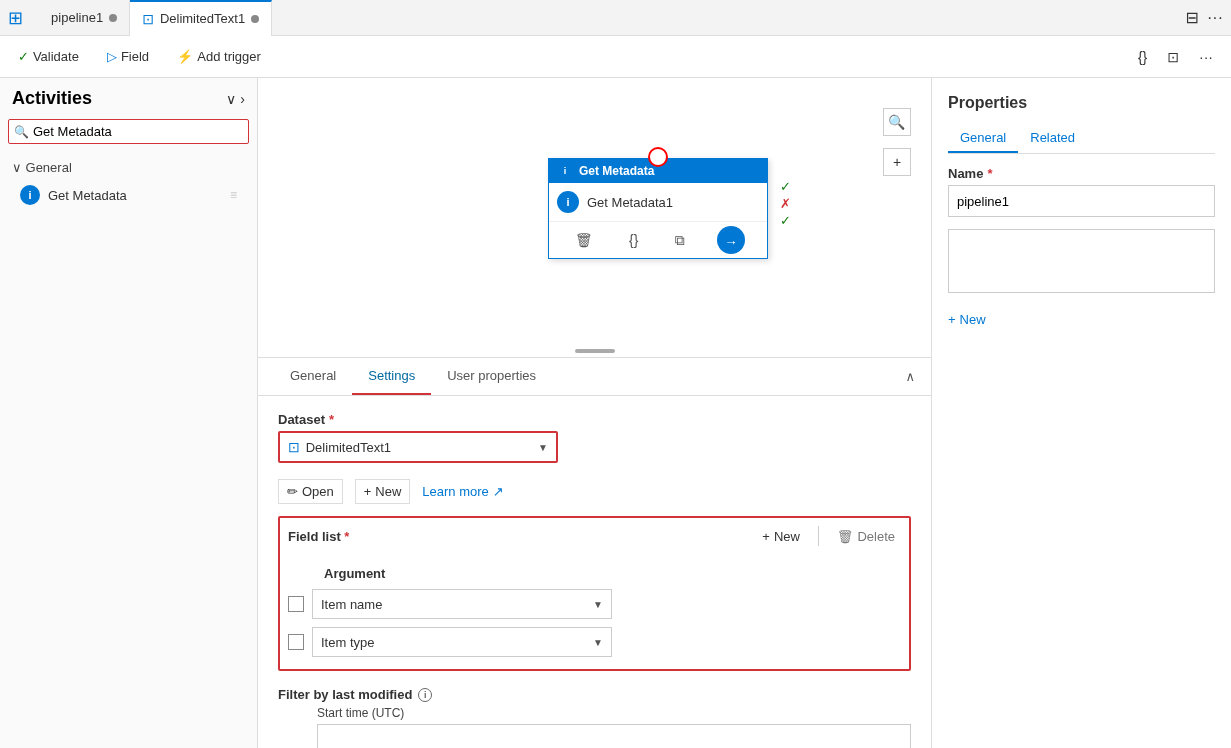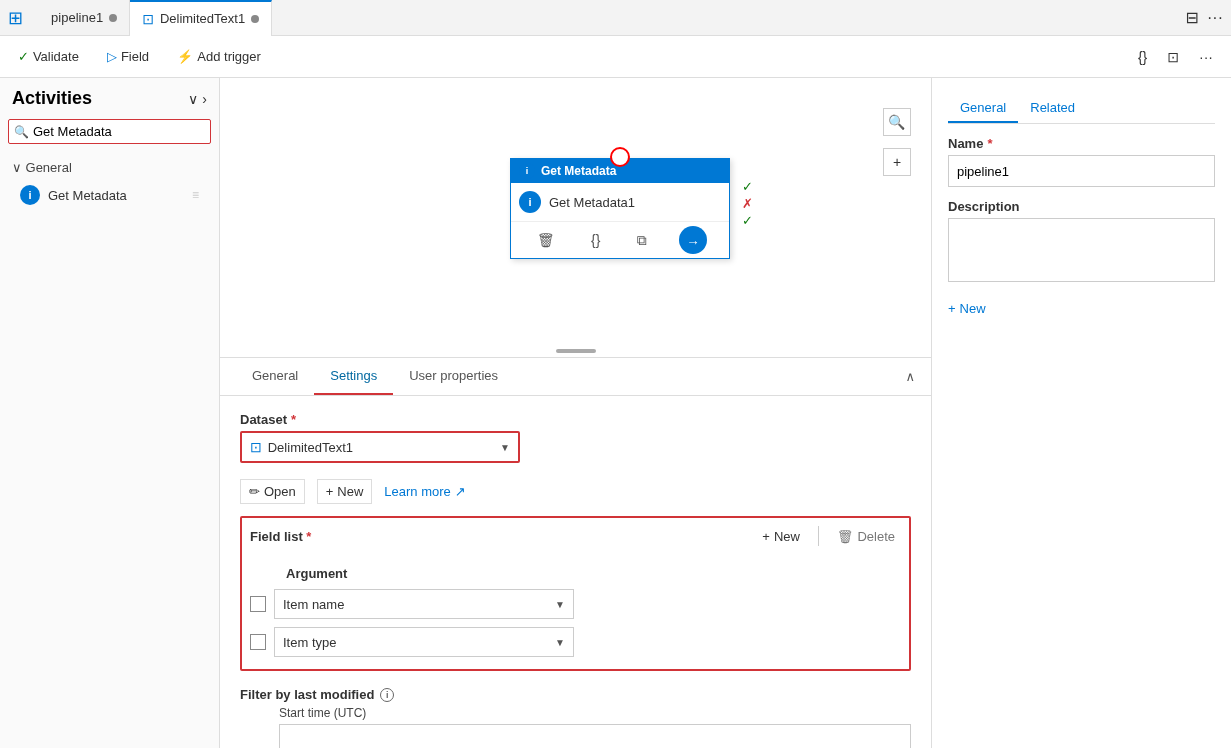--- a/index.html
+++ b/index.html
@@ -14,21 +14,21 @@
 
     
     .toolbar { display: flex; align-items: center; padding: 6px 12px; border-bottom: 1px solid #ddd; gap: 16px; height: 42px; }
     .toolbar-btn { display: flex; align-items: center; gap: 4px; cursor: pointer; font-size: 13px; color: #333; padding: 4px 6px; border: none; background: none; }
     .toolbar-right { margin-left: auto; display: flex; gap: 8px; }
 
     
     .main-layout { display: flex; flex: 1; overflow: hidden; }
 
     
-    .sidebar { width: 220px; border-right: 1px solid #ddd; display: flex; flex-direction: column; background: #fafafa; }
+    .sidebar { width: 258px; border-right: 1px solid #ddd; display: flex; flex-direction: column; background: #fafafa; }
     .sidebar-header { display: flex; align-items: center; justify-content: space-between; padding: 10px 12px 6px; }
     .sidebar-title { font-size: 18px; font-weight: 600; color: #000; }
     .sidebar-controls { display: flex; gap: 4px; }
     .sidebar-search { margin: 4px 8px 8px; position: relative; }
     .sidebar-search input { width: 100%; padding: 4px 8px; border: 1px solid #e00; border-radius: 2px; font-size: 13px; outline: none; }
     .sidebar-search-icon { position: absolute; left: 6px; top: 50%; transform: translateY(-50%); color: #666; font-size: 12px; }
     .sidebar-group { padding: 4px 8px; }
     .sidebar-group-label { display: flex; align-items: center; gap: 4px; font-size: 13px; color: #444; cursor: pointer; padding: 4px 4px; }
     .sidebar-item { display: flex; align-items: center; gap: 8px; padding: 6px 12px; cursor: pointer; font-size: 13px; }
     .icon-info { width: 20px; height: 20px; border-radius: 50%; background: #0078d4; color: #fff; display: inline-flex; align-items: center; justify-content: center; font-size: 11px; font-weight: bold; flex-shrink: 0; }
@@ -307,39 +307,39 @@
               <input class="filter-input" type="text" style="">
             </div>
           </div>
         </div>
 
       </div>
     </div>
   </div>
 
   <div class="properties-panel">
+    <div class="prop-title">Properties</div>
     <div class="prop-tabs">
       <div class="prop-tab active">
         <span>General</span>
       </div>
       <div class="prop-tab">
         <span>Related</span>
       </div>
     </div>
 
     <div class="prop-field">
       <div class="prop-label">
         <span>Name</span>
         <span class="required"> *</span>
       </div>
       <input class="prop-input" type="text" value="pipeline1" style="">
     </div>
 
     <div class="prop-field">
-      <div class="prop-label">Description</div>
       <textarea class="prop-textarea" style=""></textarea>
     </div>
 
     <div class="prop-field">
       <div class="prop-new-btn">
         <span>+</span>
         <span>New</span>
       </div>
     </div>
   </div>

